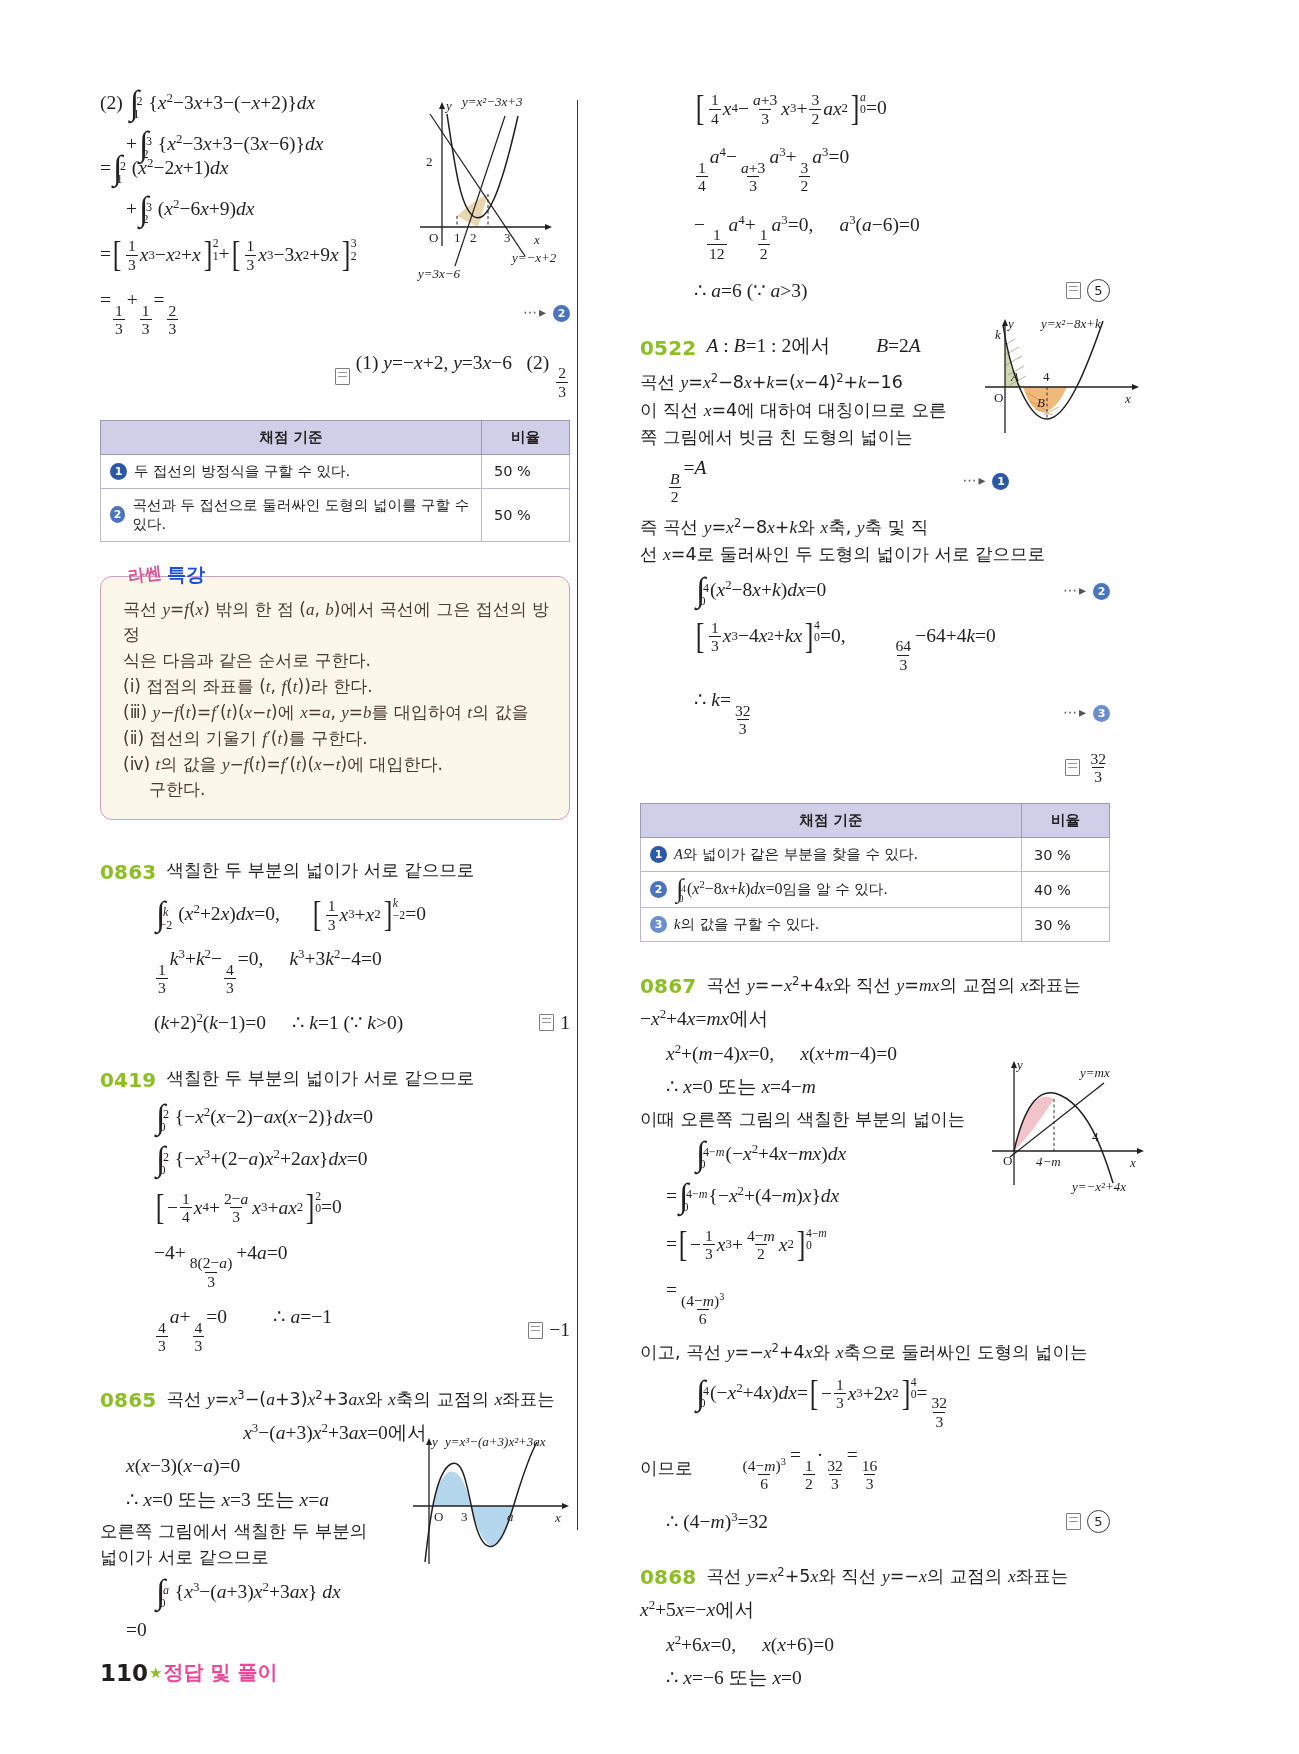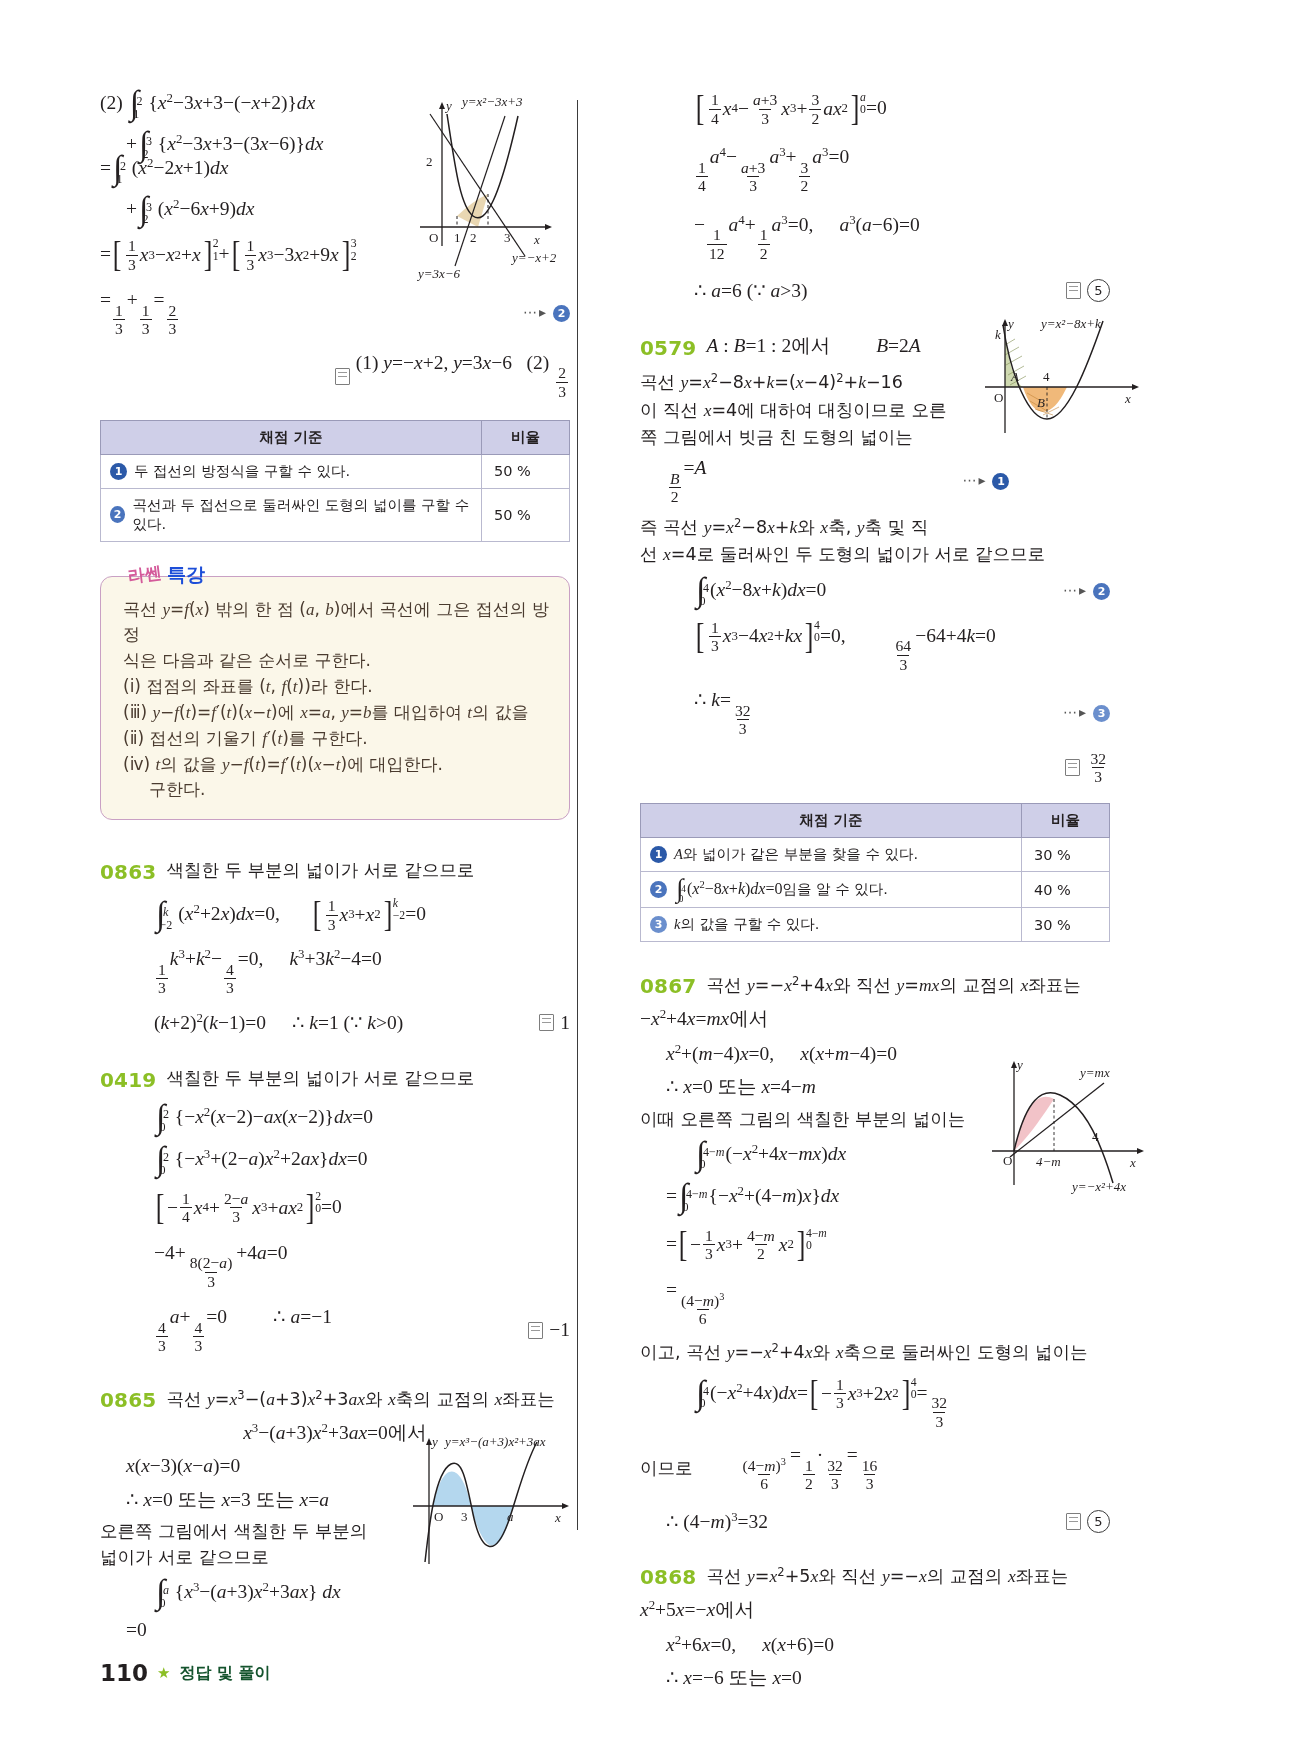--- a/index.html
+++ b/index.html
@@ -93,24 +93,24 @@
            gap:5px;z-index:3;background:transparent;padding:0 6px;}
   .tip-tab .brand{font-family:"DejaVu Sans",sans-serif;font-weight:bold;font-size:17px;
                   color:#d45a9a;transform:rotate(-7deg) translateY(-2px);display:inline-block;}
   .tip-tab .tword{font-family:"DejaVu Sans",sans-serif;font-weight:bold;font-size:19px;
                   color:#1d4ed8;}
   .tip-body{border:1.6px solid #c9a0c4;border-radius:12px;background:#fbf7e9;
             padding:20px 18px 16px 22px;}
   .tip-body .kline{font-size:17px;line-height:1.52;color:#4a3b2f;}
 
   
-  .footer{position:absolute;left:100px;bottom:68px;display:flex;align-items:center;gap:9px;}
+  .footer{position:absolute;left:100px;bottom:68px;display:flex;align-items:center;gap:1px;}
   .footer .pg{font-family:"DejaVu Sans",sans-serif;font-weight:bold;font-size:23px;color:#231f20;}
   .footer .star{color:#8cbf26;font-size:15px;}
-  .footer .ftxt{font-family:"DejaVu Sans",sans-serif;font-weight:bold;font-size:16px;color:#14532d;}
+  .footer .ftxt{font-family:"DejaVu Sans",sans-serif;font-weight:bold;font-size:20px;color:#ec4899;}
 
   
   .fig{position:absolute;}
   .fig svg{display:block;}
   .ftext{font-family:"Liberation Serif",serif;font-style:italic;font-size:13px;fill:#231f20;}
   .ftext-n{font-family:"Liberation Serif",serif;font-size:13px;fill:#231f20;font-style:normal;}
 
   .indent1{padding-left:26px;}
   .indent2{padding-left:54px;}
   .gap-lg{display:inline-block;width:46px;}
@@ -457,21 +457,21 @@
         <span>∴ <i class="v">a</i>=6 (∵ <i class="v">a</i>&gt;3)</span>
         <span style="margin-left:auto;display:flex;align-items:center;gap:6px;">
           <span class="bookicon"></span>
           <span class="ansopt">5</span>
         </span>
       </div>
     </div>
 
     <div style="margin-top:34px">
       <div class="pnum-wrap">
-        <span class="pnum">0579</span>
+        <span class="pnum">0522</span>
         <span class="mline"><i class="v">A</i> : <i class="v">B</i>=1 : 2에서<span class="gap-lg"></span><i class="v">B</i>=2<i class="v">A</i></span>
       </div>
       <div class="kline" style="margin-top:11px;">곡선 <i class="v">y</i>=<i class="v">x</i><span class="sup">2</span>−8<i class="v">x</i>+<i class="v">k</i>=(<i class="v">x</i>−4)<span class="sup">2</span>+<i class="v">k</i>−16</div>
       <div class="kline" style="margin-top:5px;">이 직선 <i class="v">x</i>=4에 대하여 대칭이므로 오른</div>
       <div class="kline" style="margin-top:5px;">쪽 그림에서 빗금 친 도형의 넓이는</div>
       <div class="mline indent1" style="margin-top:10px;display:flex;align-items:center;">
         <span><span class="frac">
               <span class="num" style="font-style:italic">B</span>
               <span class="den">2</span>
             </span>=<i class="v">A</i></span>

